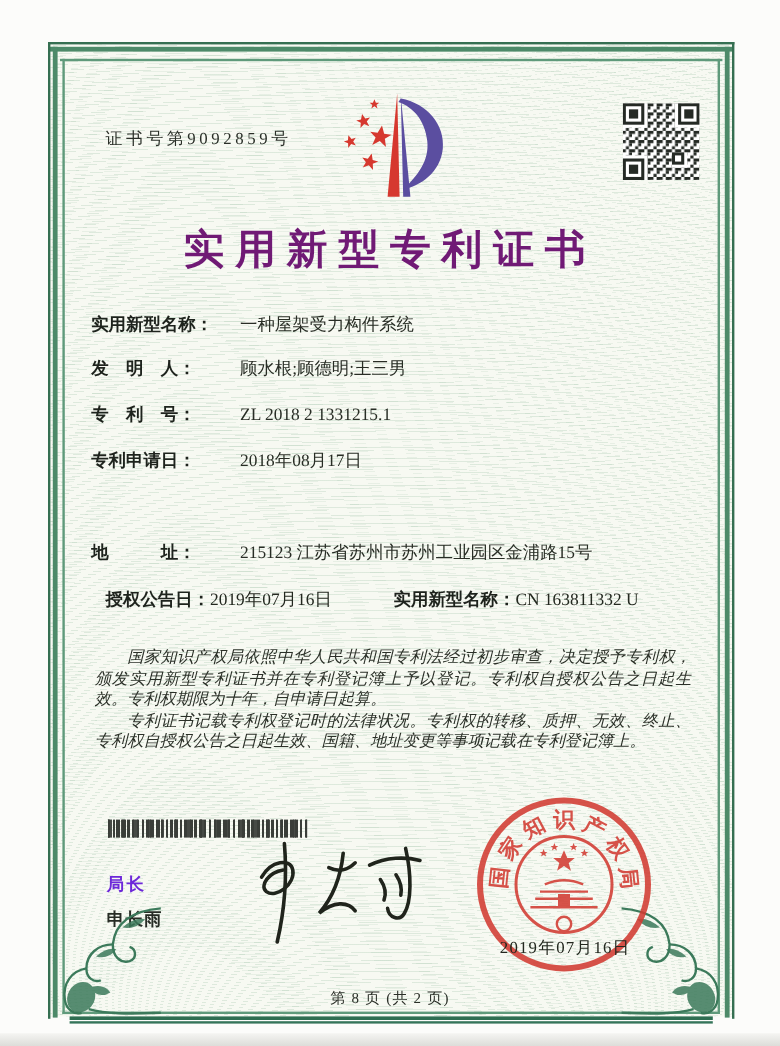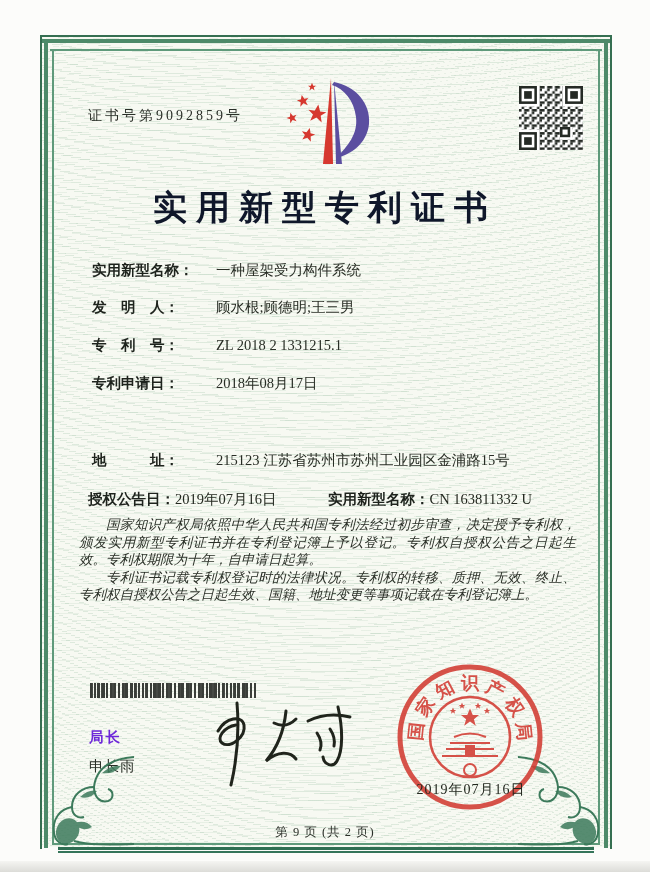--- a/index.html
+++ b/index.html
@@ -28,47 +28,47 @@
   .bheavy{position:absolute;left:58px;top:847px;width:536px;height:6px;z-index:2;
     border-top:3px solid #2f6e52;border-bottom:2px solid #35755a;box-sizing:border-box;}
   .scan-bottom{position:absolute;left:0;top:861px;width:650px;height:11px;z-index:0;
     background:linear-gradient(#f5f5f2,#dcdcd8);}
 
   
   .cert-no{position:absolute;left:88px;top:83px;z-index:3;font-size:14px;letter-spacing:3px;color:#2a2f28;margin-top:24px;}
   .logo{position:absolute;left:276px;top:74px;width:104px;height:94px;z-index:3;}
   .qr{position:absolute;left:519px;top:86px;width:64px;height:64px;z-index:3;}
   .title{position:absolute;left:0;top:185px;width:650px;z-index:3;text-align:center;
-    font-size:34px;font-weight:600;letter-spacing:9px;color:#0f172a;}
-
-  
-  .field-row{position:absolute;left:92px;width:500px;z-index:3;font-size:14.5px;color:#23281f;white-space:nowrap;}
+    font-size:34px;font-weight:600;letter-spacing:9px;color:#701a75;}
+
+  
+  .field-row{position:absolute;left:76px;width:500px;z-index:3;font-size:14.5px;color:#23281f;white-space:nowrap;}
   .field-row .lbl{display:inline-block;min-width:124px;font-weight:700;color:#1e231d;}
   .field-row .val{color:#282d25;}
   .grant-row{position:absolute;left:88px;top:490px;width:510px;z-index:3;font-size:14.5px;white-space:nowrap;color:#23281f;}
   .grant-row .lbl{font-weight:700;color:#1e231d;}
   .grant-row .g2{position:absolute;left:240px;top:0;}
 
   
-  .body-text{position:absolute;left:79px;top:516px;width:497px;z-index:3;
+  .body-text{position:absolute;left:79px;top:539px;width:497px;z-index:3;
     font-size:13.5px;line-height:17.5px;color:#2b3028;text-align:justify;font-style:italic;}
   .body-text p{margin:0;text-indent:2em;}
 
   
   .barcode{position:absolute;left:90px;top:683px;width:166px;height:15px;z-index:3;
     background-image:
       repeating-linear-gradient(90deg,#3a3e39 0 2px,transparent 2px 4px),
       repeating-linear-gradient(90deg,#3a3e39 0 1px,transparent 1px 7px),
       repeating-linear-gradient(90deg,#464a45 0 3px,transparent 3px 11px);}
 
   
   .officer-title{position:absolute;left:89px;top:728px;z-index:3;font-family:"Liberation Sans","DejaVu Sans",sans-serif;
     font-size:14.5px;font-weight:600;color:#6d28d9;letter-spacing:2px;}
   .officer-name{position:absolute;left:89px;top:757px;z-index:3;font-family:"Liberation Sans","DejaVu Sans",sans-serif;
-    font-size:14.5px;font-weight:400;color:#272c25;letter-spacing:1px;}
+    font-size:14.5px;font-weight:700;color:#272c25;letter-spacing:1px;}
   .signature{position:absolute;left:190px;top:693px;width:175px;height:98px;z-index:4;}
 
   
   .seal{position:absolute;left:395px;top:662px;width:150px;height:150px;z-index:4;opacity:.88;}
   .seal-date{position:absolute;left:396px;top:781px;width:150px;z-index:5;text-align:center;
     font-size:14px;color:#23281f;letter-spacing:1px;}
 
   
   .orn{position:absolute;top:753px;width:94px;height:98px;z-index:3;}
   .orn-l{left:44px;}
@@ -245,15 +245,15 @@
       <path d="M30,88 C44,92 62,92 90,91"></path>
     </g>
     <g fill="#3c7a5b" opacity="0.85">
       <path d="M58,20 q10,-9 19,-7 q-8,9 -19,7 Z"></path>
       <path d="M36,44 q9,-8 17,-6 q-7,9 -17,6 Z"></path>
       <path d="M12,78 C14,66 26,62 32,68 C38,74 36,86 26,90 C18,93 11,87 12,78 Z"></path>
       <path d="M30,70 q12,-4 18,4 q-10,6 -18,-4 Z"></path>
     </g>
   </svg>
 
-  <div class="footer">第 9 页 (共 2 页)</div>
+  <div class="footer">第 8 页 (共 2 页)</div>
 
 </div>
 
 </body></html>

